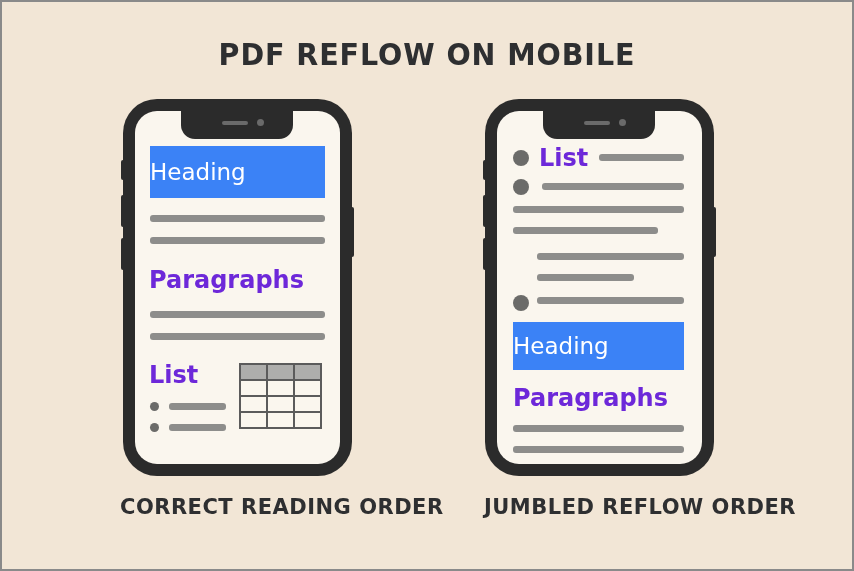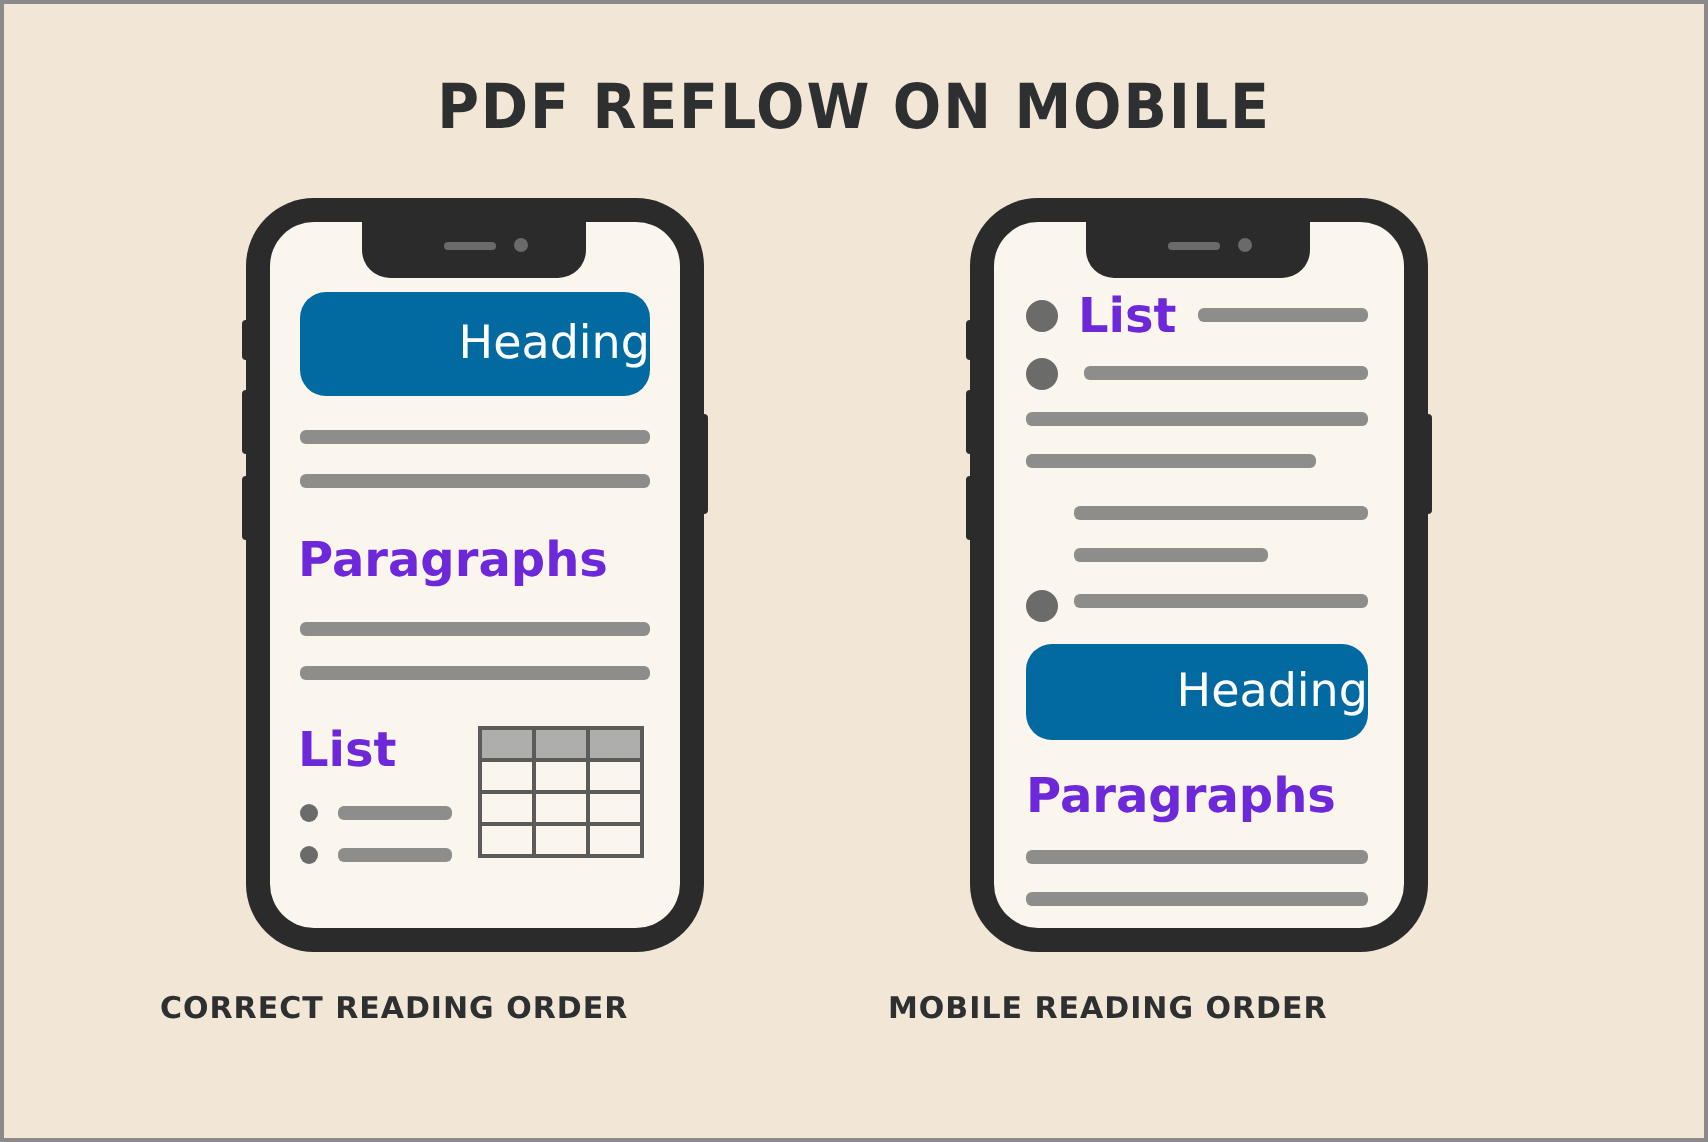--- a/index.html
+++ b/index.html
@@ -5,25 +5,25 @@
   html,body{margin:0;padding:0;}
   body{width:854px;height:571px;overflow:hidden;background:#8a8a8a;font-family:"DejaVu Sans",sans-serif;}
   .canvas{position:absolute;left:2px;top:2px;width:850px;height:567px;background:#f2e6d6;}
   .title{position:absolute;left:0;width:854px;top:36px;text-align:center;font-size:31px;font-weight:bold;color:#2e2f31;letter-spacing:1px;font-family:"DejaVu Sans",sans-serif;transform:scaleX(0.92);}
   .phone{position:absolute;background:#2b2b2b;border-radius:34px;}
   .screen{position:absolute;background:#faf6ee;border-radius:22px;overflow:hidden;}
   .notch{position:absolute;top:0;width:112px;height:28px;background:#2b2b2b;border-radius:0 0 14px 14px;}
   .speaker{position:absolute;top:10px;width:26px;height:4px;border-radius:2px;background:#6a6a6a;}
   .cam{position:absolute;top:8px;width:7px;height:7px;border-radius:50%;background:#6a6a6a;}
   .sidebtn{position:absolute;width:4px;background:#2b2b2b;border-radius:2px;}
-  .hbox{position:absolute;background:#0369a1;color:#fff;font-size:23px;text-align:right;border-radius:13px;}
+  .hbox{position:absolute;background:#3b82f6;color:#fff;font-size:23px;text-align:left;}
   .bar{position:absolute;height:7px;border-radius:3px;background:#8d8d8b;}
   .label{position:absolute;color:#6d28d9;font-weight:bold;font-size:24px;}
   .dot{position:absolute;border-radius:50%;background:#6b6b69;}
-  .caption{position:absolute;top:495px;font-size:15px;font-weight:bold;color:#2e2f31;letter-spacing:0.5px;white-space:nowrap;}
+  .caption{position:absolute;top:495px;font-size:21px;font-weight:bold;color:#2e2f31;letter-spacing:0.5px;white-space:nowrap;margin-left:40px;}
   table.grid{position:absolute;border-collapse:collapse;}
   table.grid td{border:2px solid #5b5b5b;width:25px;height:14px;padding:0;background:#faf6ee;}
   table.grid tr.head td{background:#aeaeac;}
 </style>
 </head>
 <body>
 
 <div class="canvas"></div>
 
 <div class="title">PDF REFLOW ON MOBILE</div>
@@ -100,13 +100,13 @@
     <div class="dot" style="left:16px;top:184px;width:16px;height:16px;"></div>
     <div class="bar" style="left:40px;top:186px;width:147px;"></div>
     <div class="hbox" style="left:16px;top:211px;width:171px;height:48px;line-height:48px;">Heading</div>
     <div class="label" style="left:16px;top:273px;">Paragraphs</div>
     <div class="bar" style="left:16px;top:314px;width:171px;"></div>
     <div class="bar" style="left:16px;top:335px;width:171px;"></div>
   </div>
 </div>
 
 <div class="caption" style="left:80px;">CORRECT READING ORDER</div>
-<div class="caption" style="left:444px;">MOBILE READING ORDER</div>
+<div class="caption" style="left:444px;">JUMBLED REFLOW ORDER</div>
 
 </body></html>

